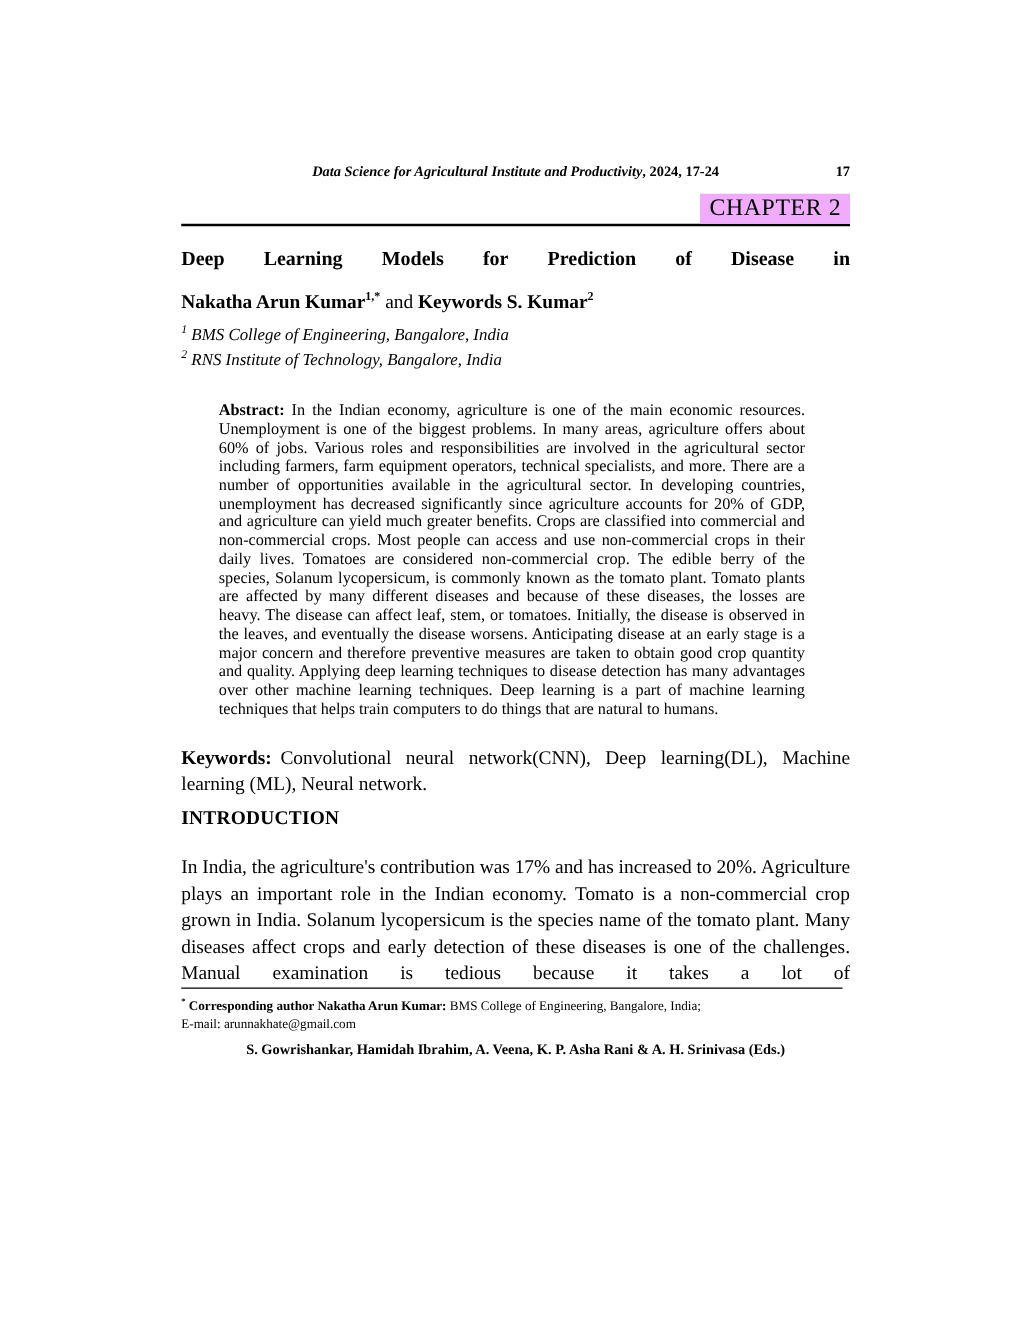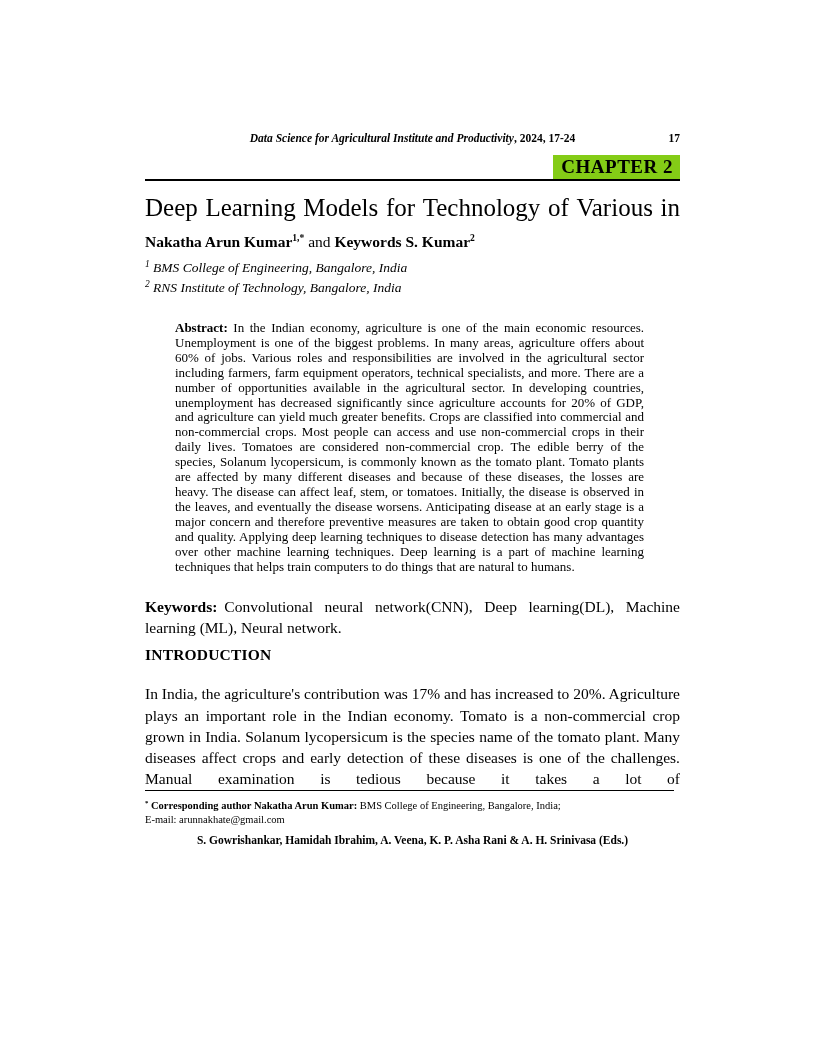--- a/index.html
+++ b/index.html
@@ -12,26 +12,26 @@
   .content { position: absolute; left: 145px; top: 0; width: 535px; }
 
   
   .header-row { margin-top: 131px; position: relative; text-align: center;
                 font-size: 11.5px; font-weight: bold; line-height: 15px; }
   .journal { font-style: italic; }
   .page-num { position: absolute; right: 0; top: 0; font-style: normal; }
 
   
   .chapter-row { margin-top: 9px; border-bottom: 2px solid #000; text-align: right; }
-  .chapter-badge { display: inline-block; background: #84cc16; font-weight: bold;
+  .chapter-badge { display: inline-block; background: #f0abfc; font-weight: normal;
                    font-size: 19px; line-height: 22px; padding: 1px 7px 1px 8px;
                    letter-spacing: 0.5px; vertical-align: bottom; }
 
   
-  .title { margin-top: 12px; font-weight: normal; font-size: 25px; line-height: 29px; }
+  .title { margin-top: 12px; font-weight: bold; font-size: 16px; line-height: 29px; }
   .title-l1 { display: flex; justify-content: space-between; }
 
   
   .authors { margin-top: 10px; font-size: 15.5px; font-weight: bold; line-height: 19px; }
   .authors .connector { font-weight: normal; }
   sup { font-size: 62%; line-height: 0; }
 
   
   .affiliations { margin-top: 7px; font-style: italic; font-size: 13.5px; }
   .affiliation { line-height: 20px; }
@@ -76,23 +76,23 @@
   <div class="chapter-row">
     <span class="chapter-badge">CHAPTER 2</span>
   </div>
 
   <div class="title">
     <div class="title-l1">
         <span>Deep</span>
         <span>Learning</span>
         <span>Models</span>
         <span>for</span>
-        <span>Technology</span>
+        <span>Prediction</span>
         <span>of</span>
-        <span>Various</span>
+        <span>Disease</span>
         <span>in</span>
       </div>
   </div>
 
   <div class="authors">
     <span>Nakatha Arun Kumar</span><sup>1,*</sup><span class="connector"> and </span><span>Keywords S. Kumar</span><sup>2</sup>
   </div>
 
   <div class="affiliations">
     <div class="affiliation"><sup>1</sup><span> BMS College of Engineering, Bangalore, India</span></div>

